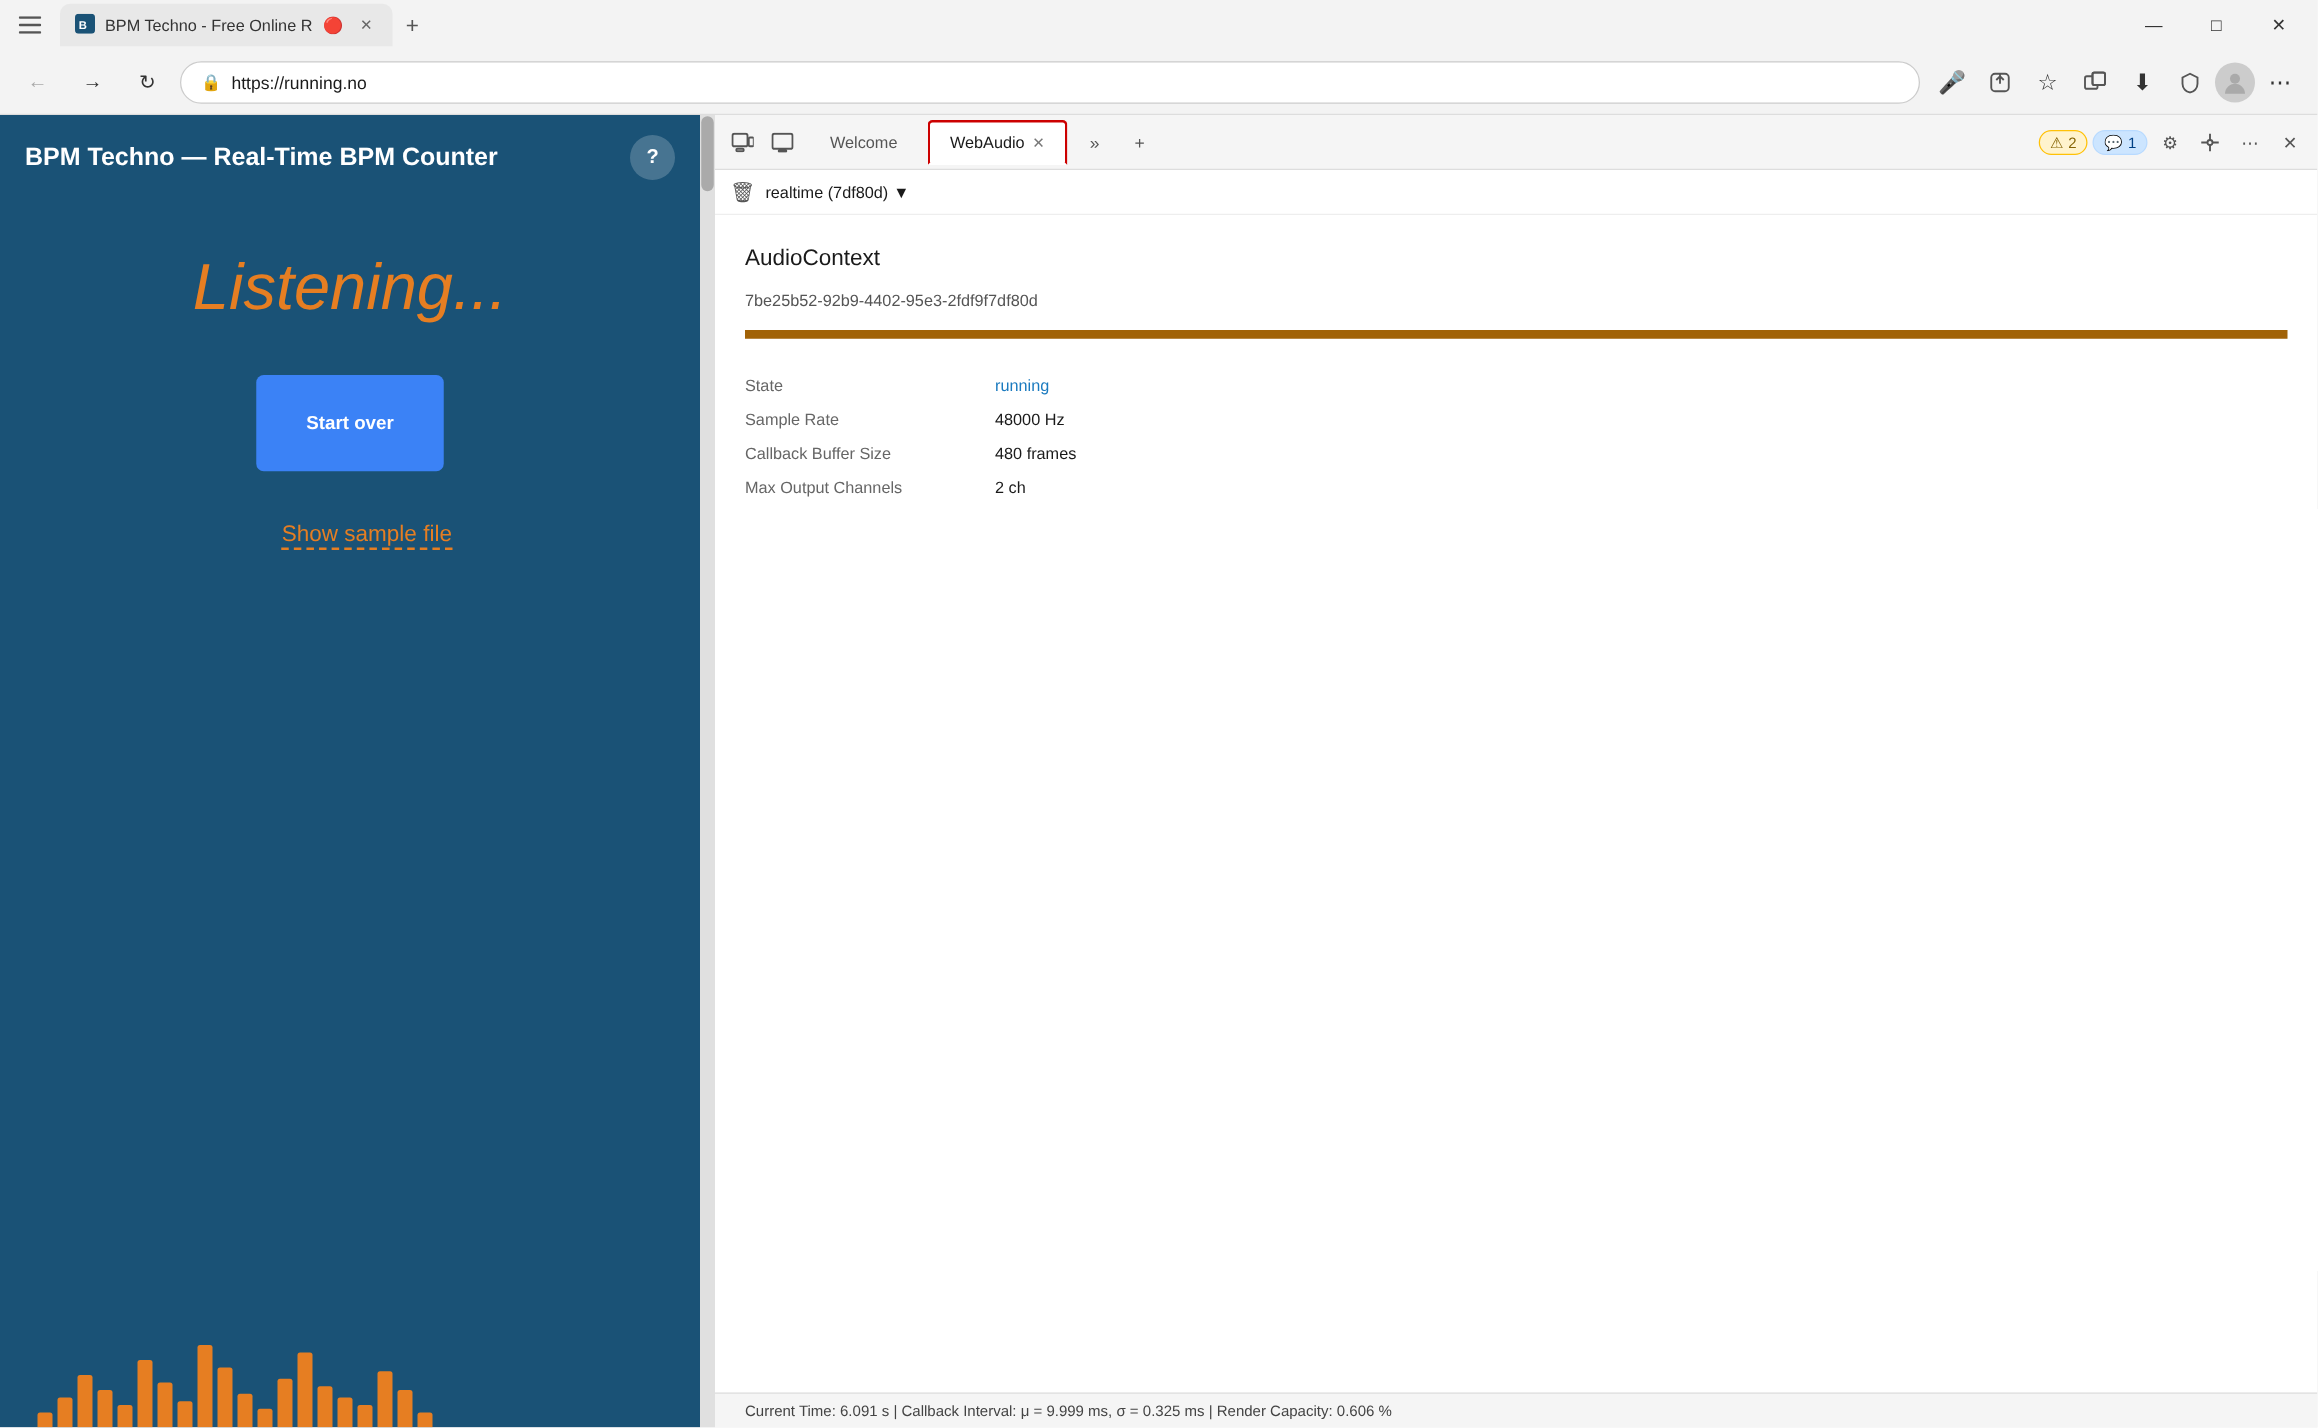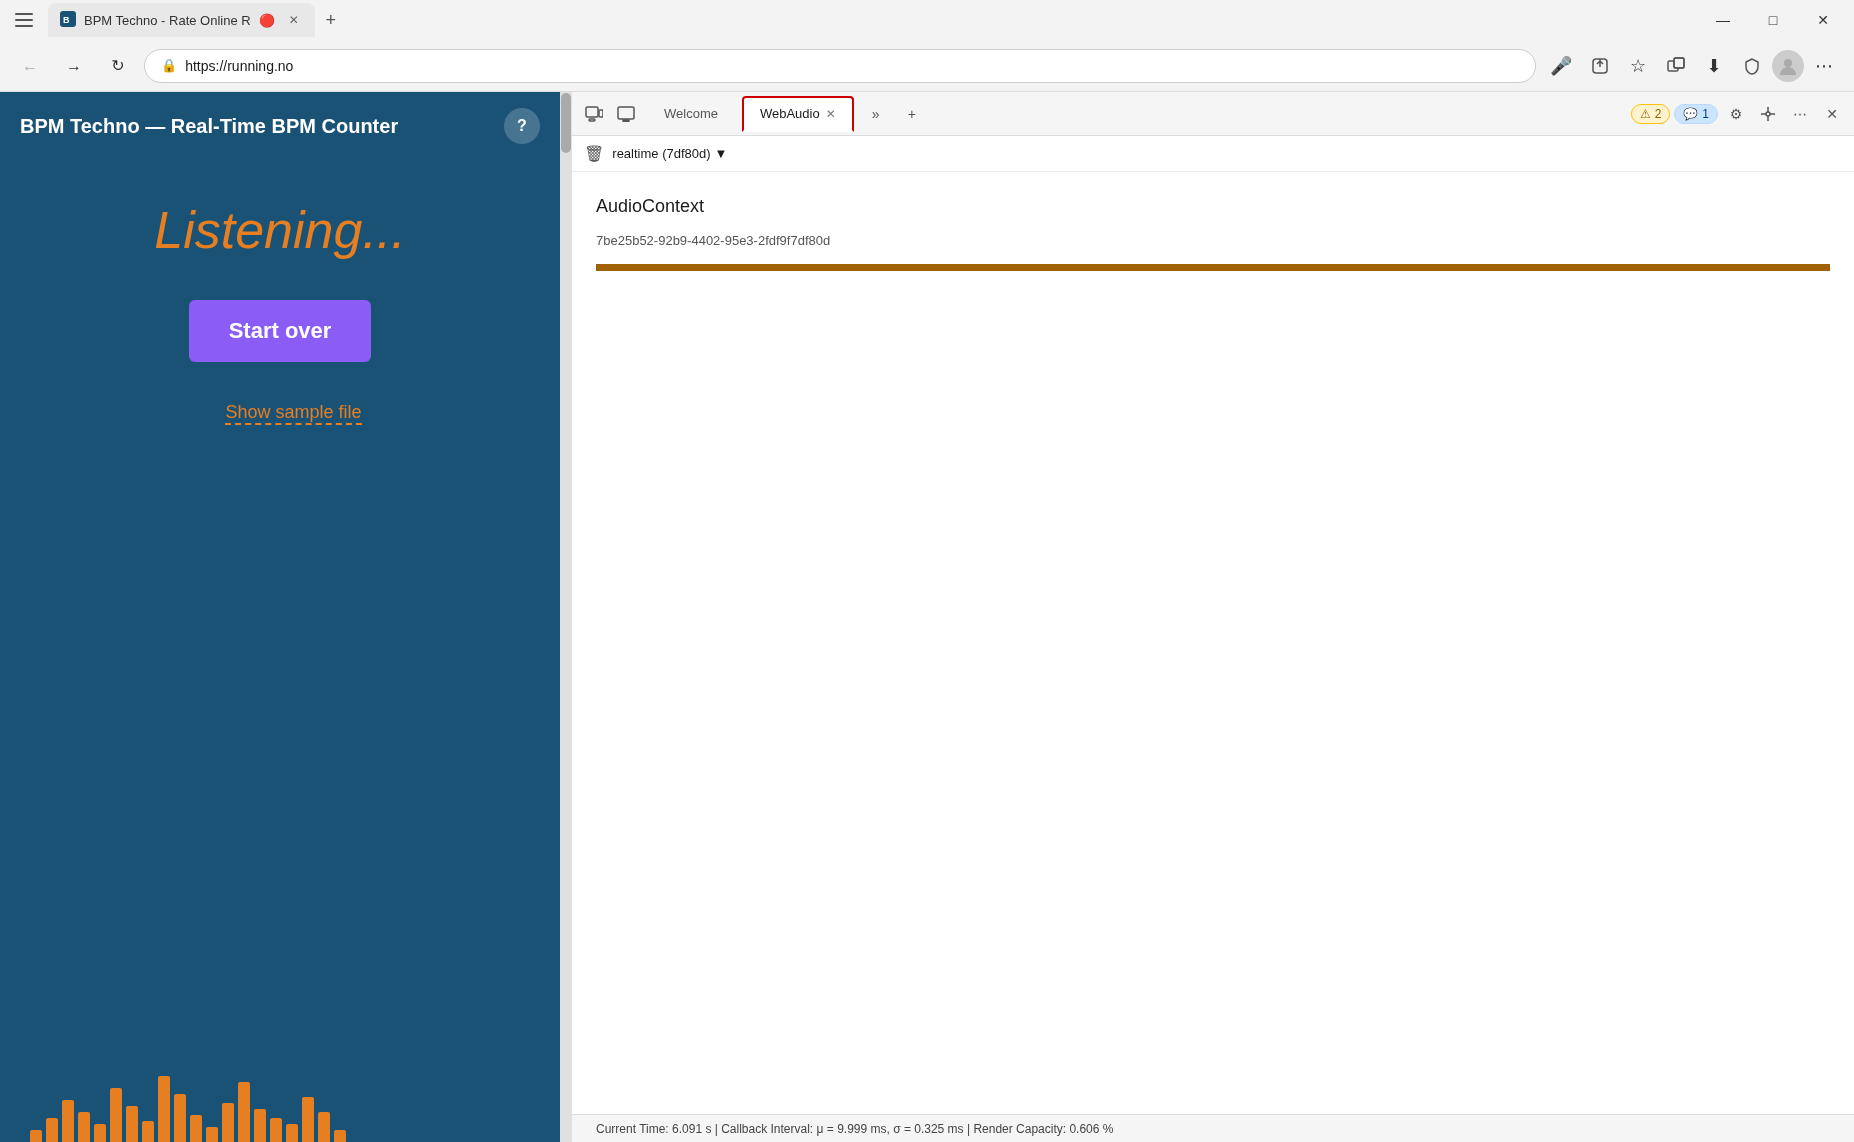--- a/index.html
+++ b/index.html
@@ -32,21 +32,21 @@
     
     .content-area { flex: 1; display: flex; overflow: hidden; }
 
     
     .website-panel { width: 560px; height: 100%; background: #1a5276; display: flex; flex-direction: column; position: relative; }
     .website-header { padding: 16px 20px; display: flex; align-items: center; justify-content: space-between; }
     .website-title { color: white; font-size: 20px; font-weight: 700; }
     .help-btn { width: 36px; height: 36px; border-radius: 50%; background: rgba(255,255,255,0.2); display: flex; align-items: center; justify-content: center; color: white; font-size: 16px; font-weight: bold; cursor: pointer; }
     .website-content { flex: 1; display: flex; flex-direction: column; align-items: center; padding: 40px 20px; gap: 40px; }
     .listening-text { color: #e67e22; font-size: 52px; font-weight: 400; font-style: italic; }
-    .start-over-btn { background: #8b5cf6; color: white; border: none; padding: 18px 40px; font-size: 22px; font-weight: 600; border-radius: 6px; cursor: pointer; }
+    .start-over-btn { background: #3b82f6; color: white; border: none; padding: 30px 40px; font-size: 15px; font-weight: 600; border-radius: 6px; cursor: pointer; }
     .show-sample { color: #e67e22; font-size: 18px; text-decoration: none; border-bottom: 2px dashed #e67e22; cursor: pointer; margin-left: 27px; }
 
     
     .scrollbar { width: 12px; background: #e0e0e0; display: flex; flex-direction: column; }
     .scrollbar-thumb { width: 10px; height: 60px; background: #aaa; margin: 1px auto; border-radius: 5px; }
 
     
     .devtools-panel { flex: 1; display: flex; flex-direction: column; background: white; }
     .devtools-header { height: 44px; background: #f5f5f5; border-bottom: 1px solid #ddd; display: flex; align-items: center; padding: 0 8px; gap: 8px; }
     .devtools-tab { height: 36px; padding: 0 16px; display: flex; align-items: center; font-size: 13px; color: #555; cursor: pointer; border-radius: 4px 4px 0 0; gap: 6px; }
@@ -98,21 +98,21 @@
       </svg>
     </div>
     <div class="tab-strip">
       <div class="tab">
         <span style="font-size:13px;">
           <svg width="16" height="16" viewBox="0 0 16 16">
             <rect width="16" height="16" rx="3" fill="#1a5276"></rect>
             <text x="3" y="12" font-size="9" fill="white" font-weight="bold">B</text>
           </svg>
         </span>
-        <span style="font-size:13px; color:#333; max-width:180px; overflow:hidden; white-space:nowrap; text-overflow:ellipsis;">BPM Techno - Rate Online R</span>
+        <span style="font-size:13px; color:#333; max-width:180px; overflow:hidden; white-space:nowrap; text-overflow:ellipsis;">BPM Techno - Free Online R</span>
         <span style="width:18px; height:18px; display:flex; align-items:center; justify-content:center; border-radius:50%; font-size:13px; color:#888;">🔴</span>
         <span class="tab-close">✕</span>
       </div>
       <div class="new-tab-btn">+</div>
     </div>
     <div class="title-bar-controls">
       <div class="title-btn">—</div>
       <div class="title-btn">□</div>
       <div class="title-btn close">✕</div>
     </div>
@@ -254,20 +254,38 @@
         <span class="trash-icon">🗑</span>
         <div class="context-select">
           <span>realtime (7df80d)</span>
           <span>▼</span>
         </div>
       </div>
 
       <div class="devtools-content">
         <div class="audio-context-title">AudioContext</div>
         <div class="audio-context-id">7be25b52-92b9-4402-95e3-2fdf9f7df80d</div>
+        <div class="props-table" id="props-table">
+            <div class="prop-row">
+              <div class="prop-label">State</div>
+              <div class="prop-value running">running</div>
+            </div>
+            <div class="prop-row">
+              <div class="prop-label">Sample Rate</div>
+              <div class="prop-value">48000 Hz</div>
+            </div>
+            <div class="prop-row">
+              <div class="prop-label">Callback Buffer Size</div>
+              <div class="prop-value">480 frames</div>
+            </div>
+            <div class="prop-row">
+              <div class="prop-label">Max Output Channels</div>
+              <div class="prop-value">2 ch</div>
+            </div>
+          </div>
       </div>
 
       <div class="devtools-statusbar">
         <span>Current Time: 6.091 s  |  Callback Interval: μ = 9.999 ms, σ = 0.325 ms  |  Render Capacity: 0.606 %</span>
       </div>
     </div>
   </div>
 </div>
 
 </body></html>

